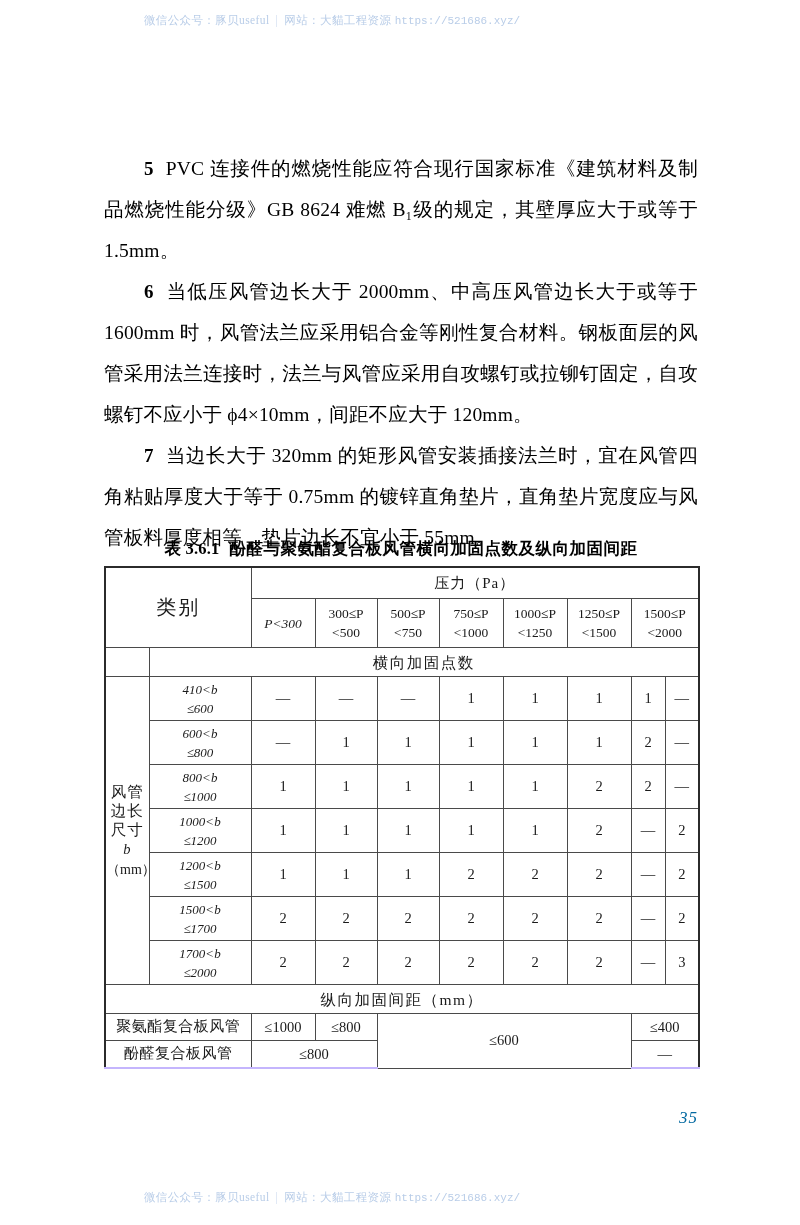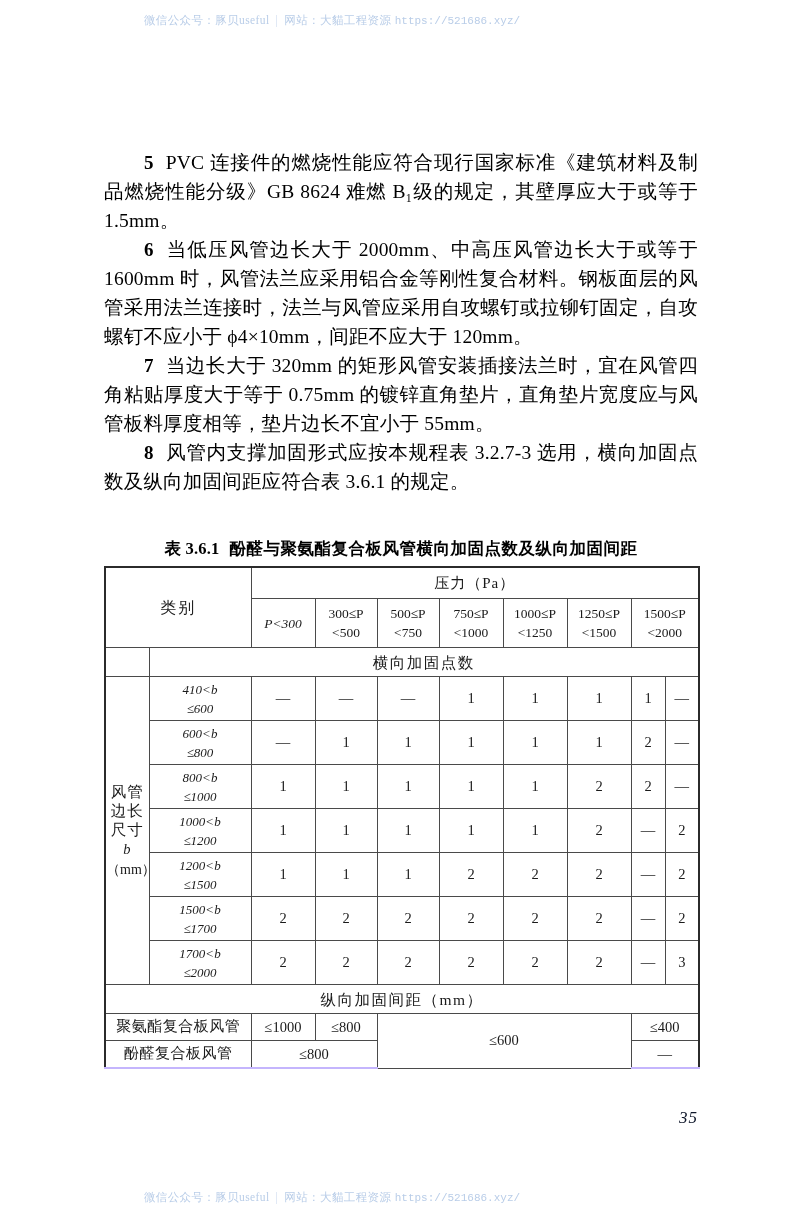--- a/index.html
+++ b/index.html
@@ -51,21 +51,21 @@
   .body-text {
     position: absolute;
     top: 148px;
     left: 0;
     width: 594px;
   }
 
   p.para {
     margin: 0 0 0 0;
     font-size: 19.5px;
-    line-height: 29px;
+    line-height: 41px;
     text-align: justify;
     text-justify: inter-ideograph;
     text-indent: 40px;
     letter-spacing: 0.2px;
   }
   p.para .num {
     font-weight: bold;
     font-size: 19px;
     padding-right: 12px;
   }
@@ -107,21 +107,21 @@
     padding: 0;
     line-height: 19px;
     color: #1a1a1a;
   }
   table.maintbl td.outerL { border-left: 2px solid #2b2b2b; }
   table.maintbl td.outerR { border-right: 2px solid #2b2b2b; }
   table.maintbl tr.firstrow td { border-top: 2px solid #2b2b2b; }
   table.maintbl tr.lastrow td { border-bottom: 2px solid #c4b5fd; margin-top: 7px; }
 
   .h-press { font-size: 15px; letter-spacing: 1px; height: 30px; }
-  .h-cat   { font-size: 16px; letter-spacing: 2px; }
+  .h-cat   { font-size: 20px; letter-spacing: 2px; }
   .h-rng   { font-size: 13.5px; height: 48px; letter-spacing: 0px; }
   .h-rng i { font-style: italic; }
   .h-sec   { font-size: 15.5px; letter-spacing: 1.5px; height: 28px; }
 
   .sizecell { font-size: 13px; height: 43px; letter-spacing: 0px; font-style: italic; }
   .datacell { font-size: 14.5px; }
   .sidecell {
     font-size: 15.5px;
     line-height: 21px;
     letter-spacing: 1px;
@@ -133,21 +133,21 @@
 
   
   .pageno {
     position: absolute;
     top: 1108px;
     left: 0;
     width: 594px;
     text-align: right;
     font-size: 17px;
     font-style: italic;
-    color: #0f172a;
+    color: #0369a1;
     letter-spacing: 1px;
   }
 </style>
 </head>
 <body>
 
 <div class="wm wm-top">
   <span>微信公众号：</span><span>豚贝useful</span><span class="sep">|</span><span>网站：</span><span>大貓工程资源</span>&nbsp;<span class="url">https://521686.xyz/</span>
 </div>
 

